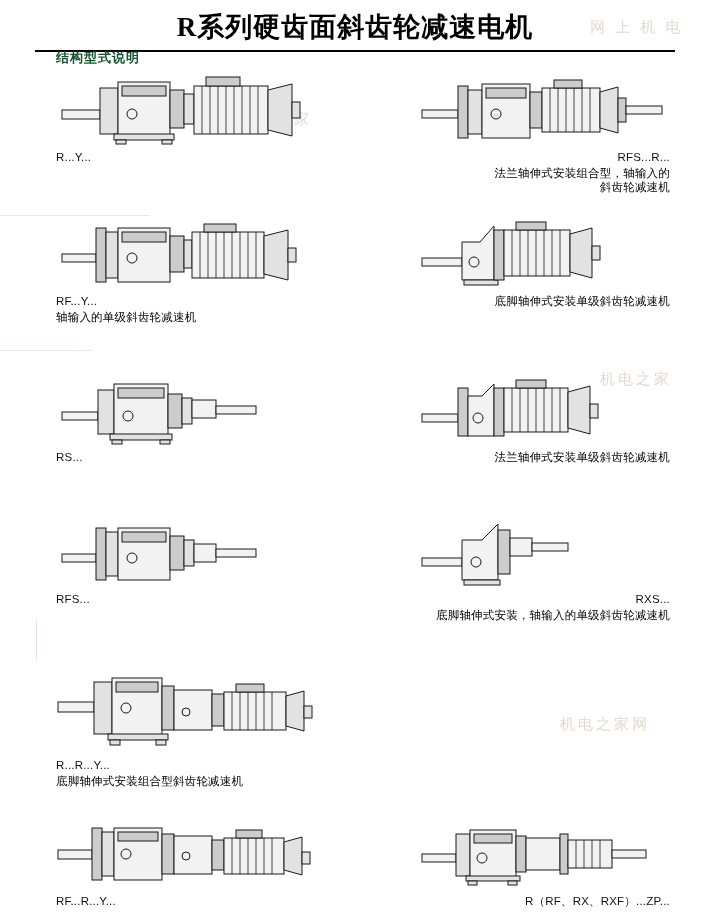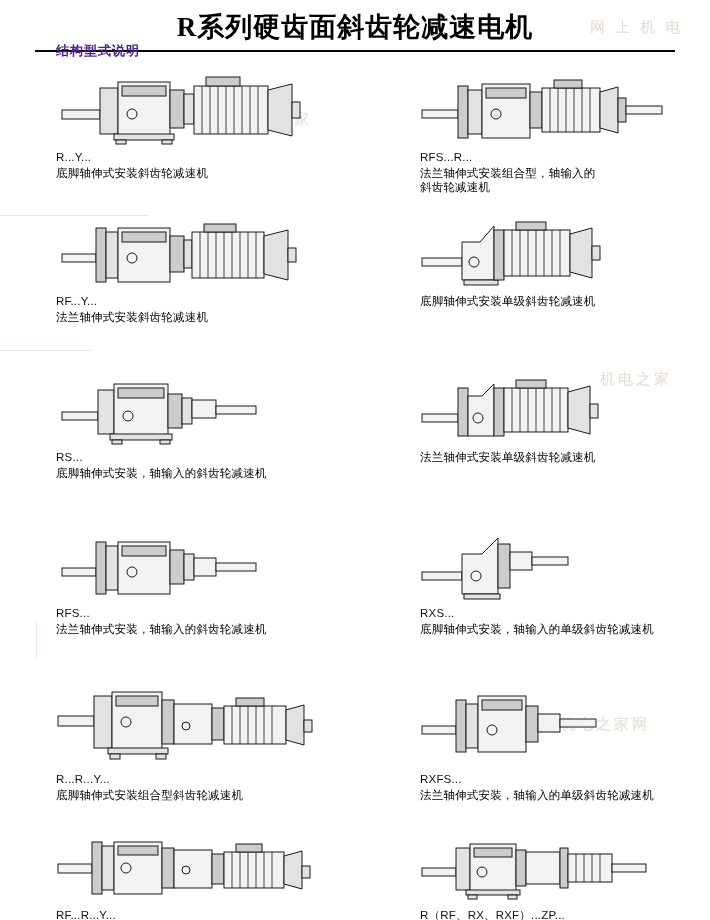--- a/index.html
+++ b/index.html
@@ -33,24 +33,24 @@
     color: #000;
   }
   .title-rule {
     width: 640px;
     margin: 2px auto 0 auto;
     border-bottom: 2px solid #000;
   }
   .section-label {
     position: absolute;
     left: 56px;
-    top: 42px;
+    top: 49px;
     font-size: 13px;
     font-weight: bold;
-    color: #4c1d95;
+    color: #14532d;
     letter-spacing: 1px;
   }
   .grid {
     position: absolute;
     top: 72px;
     left: 0;
     width: 710px;
   }
   .row {
     display: flex;
@@ -58,20 +58,21 @@
   }
   .cell {
     width: 355px;
     box-sizing: border-box;
     padding-left: 56px;
     padding-right: 8px;
     position: relative;
   }
   .cell.right {
     padding-left: 96px;
+    text-align: right;
   }
   .fig {
     height: 78px;
     position: relative;
   }
   .caption {
     font-size: 11.5px;
     line-height: 14px;
     color: #000;
     white-space: pre-line;
@@ -153,21 +154,20 @@
               <line x1="194" y1="14" x2="194" y2="62"></line>
               <line x1="202" y1="14" x2="202" y2="62"></line>
             </g>
             <rect class="fill-d" x="150" y="5" width="34" height="9"></rect>
 
             <path class="fill-m" d="M212 18 L236 12 L236 64 L212 58 Z"></path>
             <rect class="fill-m" x="236" y="30" width="8" height="16"></rect>
           </svg>
         </div>
         <div class="code">R...Y...</div>
-        <div class="caption">底脚轴伸式安装斜齿轮减速机</div>
       </div>
       <div class="cell right">
         <div class="fig">
           <svg width="250" height="78" viewBox="0 0 250 78">
             <rect class="fill-l" x="2" y="38" width="36" height="8"></rect>
             <rect class="fill-d" x="38" y="14" width="10" height="52"></rect>
             <rect class="fill-m" x="48" y="18" width="14" height="44"></rect>
             <rect class="fill-l" x="62" y="12" width="48" height="54"></rect>
             <circle class="ln" cx="76" cy="42" r="5" fill="#ddd"></circle>
             <rect class="fill-d" x="66" y="16" width="40" height="10"></rect>
@@ -215,21 +215,21 @@
               <line x1="184" y1="16" x2="184" y2="62"></line>
               <line x1="192" y1="16" x2="192" y2="62"></line>
               <line x1="200" y1="16" x2="200" y2="62"></line>
             </g>
             <rect class="fill-d" x="148" y="8" width="32" height="8"></rect>
             <path class="fill-m" d="M208 20 L232 14 L232 64 L208 58 Z"></path>
             <rect class="fill-m" x="232" y="32" width="8" height="14"></rect>
           </svg>
         </div>
         <div class="code">RF...Y...</div>
-        <div class="caption">法兰轴伸式安装斜齿轮减速机</div>
+        <div class="caption">轴输入的单级斜齿轮减速机</div>
       </div>
       <div class="cell right">
         <div class="fig">
           <svg width="250" height="78" viewBox="0 0 250 78">
             <rect class="fill-l" x="2" y="42" width="40" height="8"></rect>
             <path class="fill-l" d="M42 26 L60 26 L74 10 L74 64 L42 64 Z"></path>
             <circle class="ln" cx="54" cy="46" r="5" fill="#ddd"></circle>
             <rect class="fill-m" x="44" y="64" width="34" height="5"></rect>
             <rect class="fill-d" x="74" y="14" width="10" height="50"></rect>
             <rect class="fill-l" x="84" y="14" width="66" height="46"></rect>
@@ -263,21 +263,20 @@
             <rect class="fill-m" x="54" y="62" width="62" height="6"></rect>
             <rect class="fill-m" x="56" y="68" width="10" height="4"></rect>
             <rect class="fill-m" x="104" y="68" width="10" height="4"></rect>
             <rect class="fill-d" x="112" y="22" width="14" height="34"></rect>
             <rect class="fill-m" x="126" y="26" width="10" height="26"></rect>
             <rect class="fill-l" x="136" y="28" width="24" height="18"></rect>
             <rect class="fill-l" x="160" y="34" width="40" height="8"></rect>
           </svg>
         </div>
         <div class="code">RS...</div>
-        <div class="caption">底脚轴伸式安装，轴输入的斜齿轮减速机</div>
       </div>
       <div class="cell right">
         <div class="fig">
           <svg width="250" height="78" viewBox="0 0 250 78">
             <rect class="fill-l" x="2" y="42" width="36" height="8"></rect>
             <rect class="fill-d" x="38" y="16" width="10" height="48"></rect>
             <path class="fill-l" d="M48 24 L62 24 L74 12 L74 64 L48 64 Z"></path>
             <circle class="ln" cx="58" cy="46" r="5" fill="#ddd"></circle>
             <rect class="fill-d" x="74" y="16" width="10" height="48"></rect>
             <rect class="fill-l" x="84" y="16" width="64" height="44"></rect>
@@ -309,21 +308,20 @@
             <rect class="fill-l" x="62" y="14" width="52" height="52"></rect>
             <circle class="ln" cx="76" cy="44" r="5" fill="#ddd"></circle>
             <rect class="fill-d" x="66" y="18" width="44" height="10"></rect>
             <rect class="fill-d" x="114" y="22" width="14" height="34"></rect>
             <rect class="fill-m" x="128" y="26" width="10" height="26"></rect>
             <rect class="fill-l" x="138" y="30" width="22" height="18"></rect>
             <rect class="fill-l" x="160" y="35" width="40" height="8"></rect>
           </svg>
         </div>
         <div class="code">RFS...</div>
-        <div class="caption">法兰轴伸式安装，轴输入的斜齿轮减速机</div>
       </div>
       <div class="cell right">
         <div class="fig">
           <svg width="250" height="78" viewBox="0 0 250 78">
             <rect class="fill-l" x="2" y="44" width="40" height="8"></rect>
             <path class="fill-l" d="M42 26 L62 26 L78 10 L78 66 L42 66 Z"></path>
             <circle class="ln" cx="56" cy="48" r="5" fill="#ddd"></circle>
             <rect class="fill-m" x="44" y="66" width="36" height="5"></rect>
             <rect class="fill-d" x="78" y="16" width="12" height="44"></rect>
             <rect class="fill-l" x="90" y="24" width="22" height="18"></rect>
@@ -361,37 +359,20 @@
               <line x1="216" y1="20" x2="216" y2="58"></line>
             </g>
             <rect class="fill-d" x="180" y="12" width="28" height="8"></rect>
             <path class="fill-m" d="M230 24 L248 19 L248 59 L230 54 Z"></path>
             <rect class="fill-m" x="248" y="34" width="8" height="12"></rect>
           </svg>
         </div>
         <div class="code">R...R...Y...</div>
         <div class="caption">底脚轴伸式安装组合型斜齿轮减速机</div>
       </div>
-      <div class="cell right">
-        <div class="fig" style="height:86px;">
-          <svg width="250" height="86" viewBox="0 0 250 86">
-            <rect class="fill-l" x="2" y="40" width="34" height="8"></rect>
-            <rect class="fill-d" x="36" y="14" width="10" height="52"></rect>
-            <rect class="fill-m" x="46" y="18" width="12" height="44"></rect>
-            <rect class="fill-l" x="58" y="10" width="48" height="56"></rect>
-            <circle class="ln" cx="72" cy="44" r="5" fill="#ddd"></circle>
-            <rect class="fill-d" x="62" y="14" width="40" height="10"></rect>
-            <rect class="fill-d" x="106" y="20" width="12" height="36"></rect>
-            <rect class="fill-l" x="118" y="28" width="22" height="18"></rect>
-            <rect class="fill-l" x="140" y="33" width="36" height="8"></rect>
-          </svg>
-        </div>
-        <div class="code">RXFS...</div>
-        <div class="caption">法兰轴伸式安装，轴输入的单级斜齿轮减速机</div>
-      </div>
     </div>
 
     <div class="row" style="margin-top:32px;">
       <div class="cell">
         <div class="fig" style="height:74px;">
           <svg width="260" height="74" viewBox="0 0 260 74">
             <rect class="fill-l" x="2" y="30" width="34" height="9"></rect>
             <rect class="fill-d" x="36" y="8" width="10" height="52"></rect>
             <rect class="fill-m" x="46" y="12" width="12" height="44"></rect>
             <rect class="fill-l" x="58" y="8" width="48" height="52"></rect>

